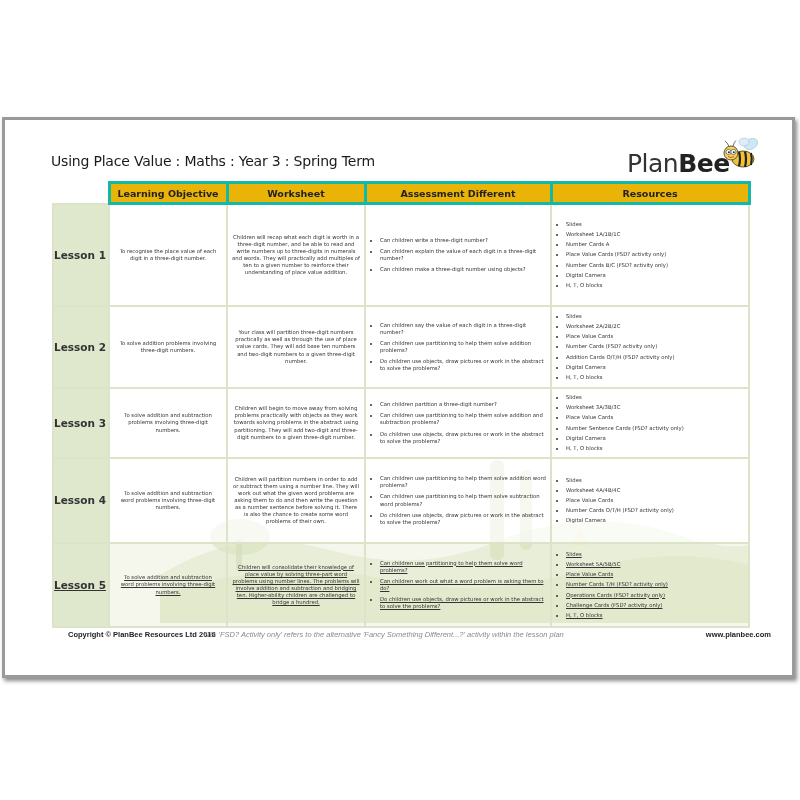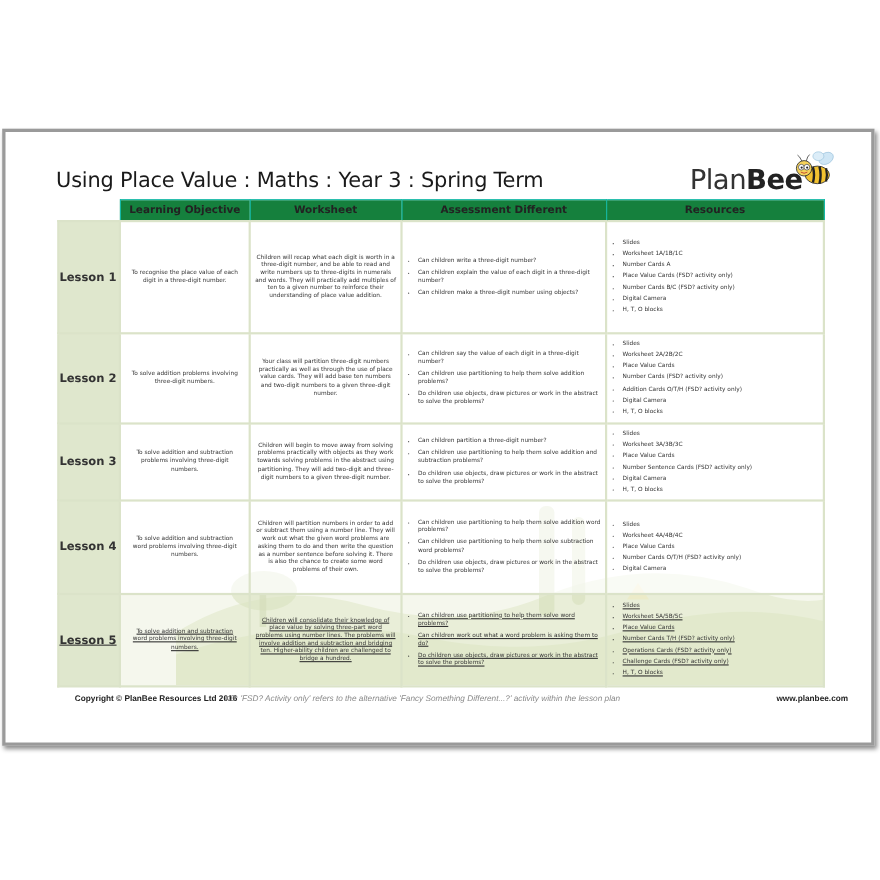--- a/index.html
+++ b/index.html
@@ -9,40 +9,40 @@
   }
   .sheet {
     position: absolute; left: 2px; top: 117px; width: 793px; height: 561px;
     background: #ffffff;
     border: 3px solid #9a9a9a;
     box-shadow: 2px 3px 4px rgba(0,0,0,0.45);
     box-sizing: border-box;
   }
   .title {
     position: absolute; left: 51px; top: 153px;
-    font-size: 19px; color: #1a1a1a; letter-spacing: -0.2px;
+    font-size: 14px; color: #1a1a1a; letter-spacing: -0.2px;
     font-family: "DejaVu Sans", sans-serif;
   }
   .logo {
     position: absolute; left: 627px; top: 141px; width: 140px; height: 40px;
   }
   .logo-text {
     position: absolute; left: 0; top: 8px; font-size: 25px; color: #333;
     font-family: "DejaVu Sans", sans-serif; letter-spacing: -0.5px;
   }
   .logo-text .bee { font-weight: bold; color: #222; }
   .bee-icon { position: absolute; left: 92px; top: -4px; width: 44px; height: 34px; }
 
   table.plan {
     position: absolute; left: 52px; top: 181px; width: 696px;
     border-collapse: collapse; table-layout: fixed;
     font-family: "DejaVu Sans", sans-serif;
   }
   table.plan th {
-    background: #15803d; border: 1px solid #14b8a6;
+    background: #eab308; border: 3px solid #14b8a6;
     font-size: 9.5px; font-weight: bold; color: #222; height: 18px; padding: 0;
   }
   table.plan th.blank { background: transparent; border: none; }
   table.plan td {
     border: 2px solid #dbe3c9; font-size: 5.3px; color: #333; vertical-align: middle; padding: 0 4px;
     line-height: 1.35;
   }
   td.lesson {
     background: #dfe7cd; font-size: 10.5px !important; font-weight: bold; color: #1f1f1f;
     text-align: left; padding: 0 !important;

